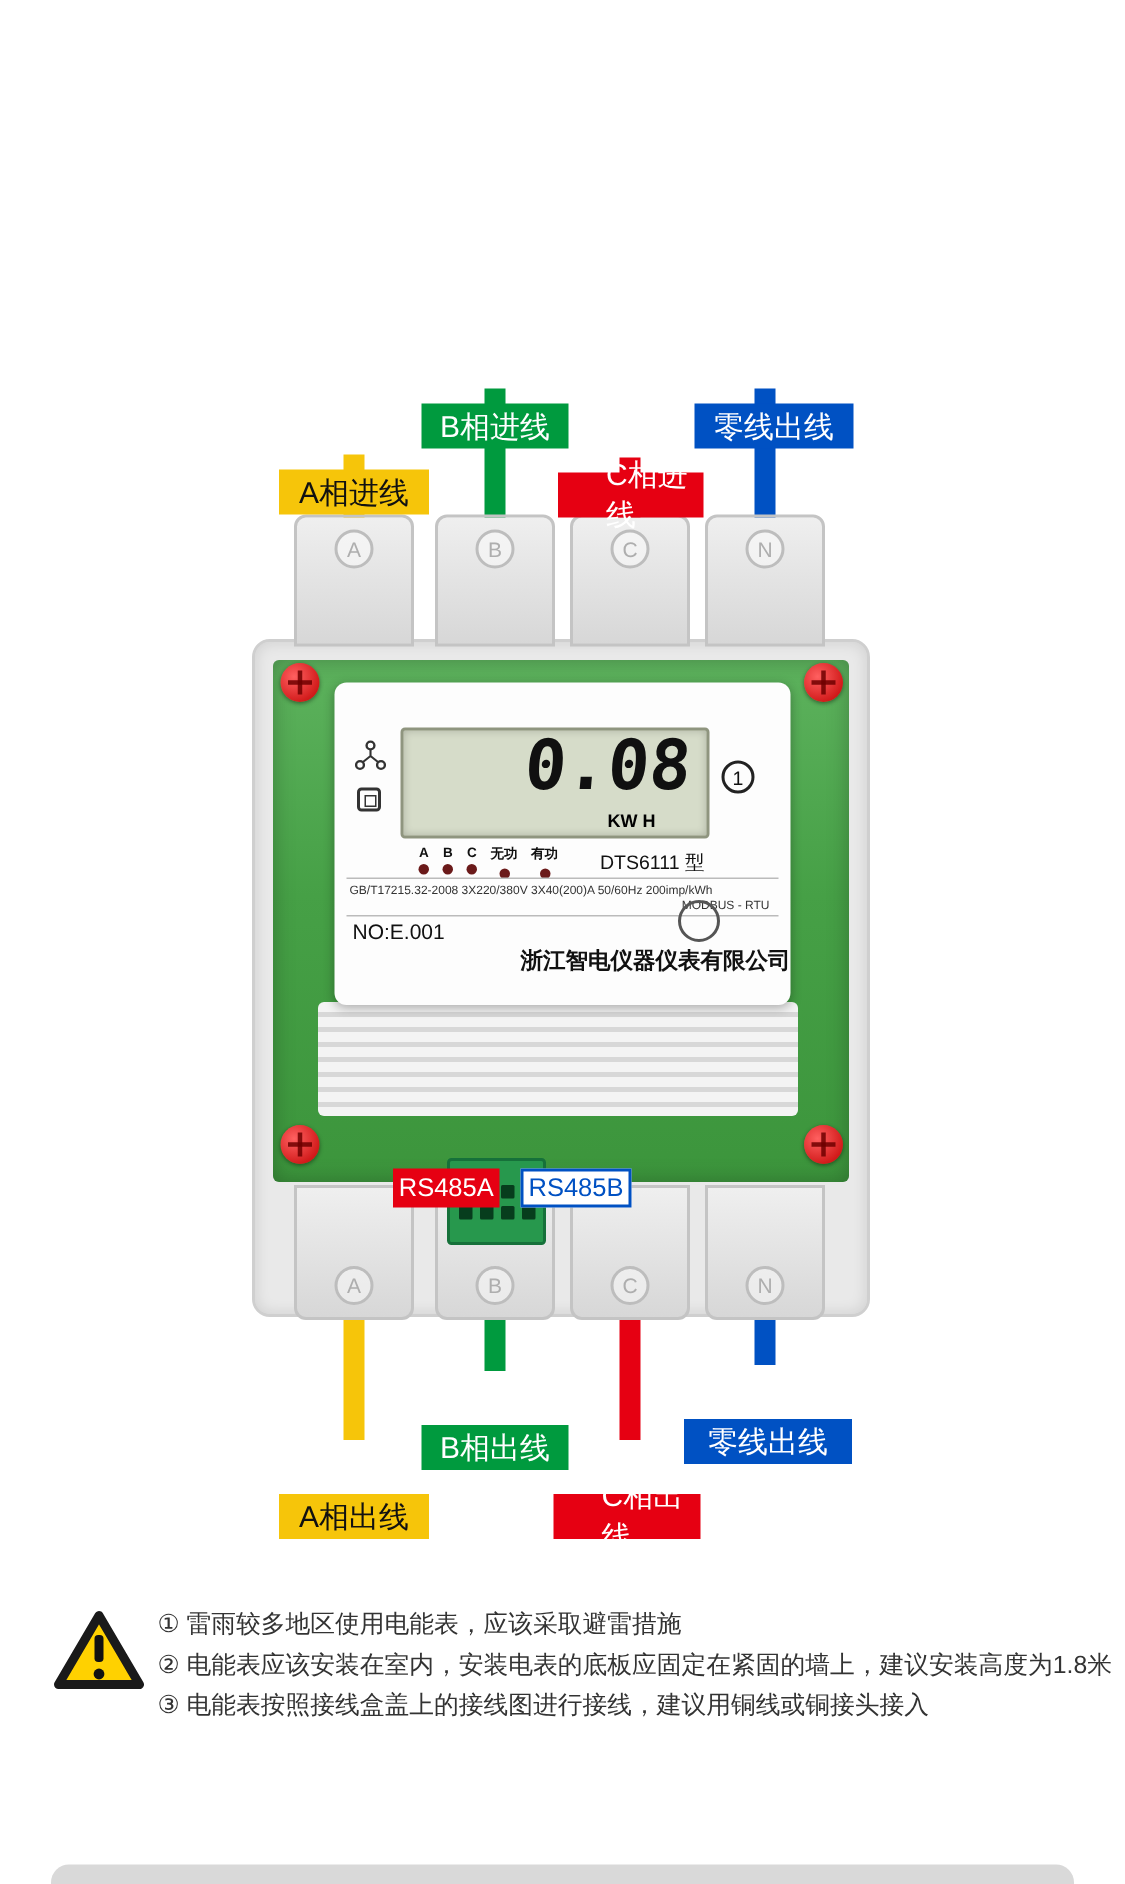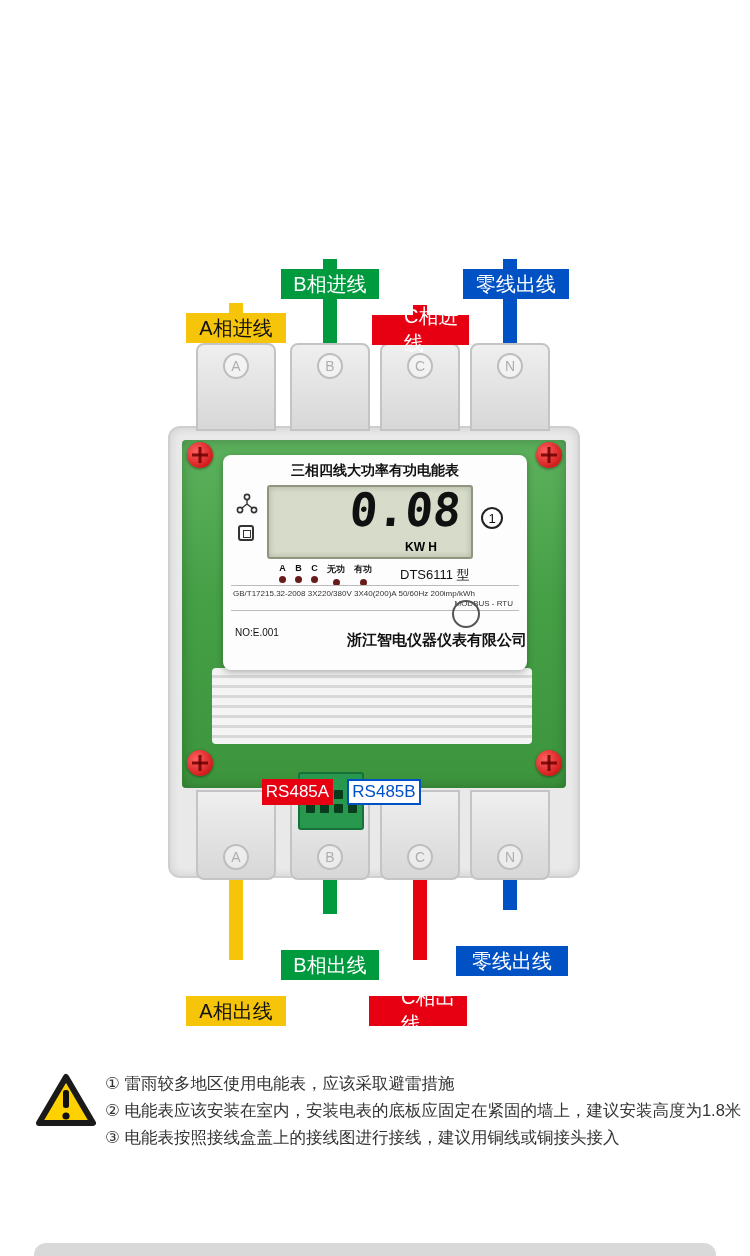--- a/index.html
+++ b/index.html
@@ -75,21 +75,21 @@
              border-radius:50%;display:flex;align-items:center;justify-content:center;
              font-size:13px;box-sizing:border-box;}
   .indicators{position:absolute;left:56px;top:108px;display:flex;gap:9px;}
   .ind{display:flex;flex-direction:column;align-items:center;gap:3px;}
   .ind-label{font-size:9px;font-weight:bold;}
   .ind-dot{width:7px;height:7px;border-radius:50%;background:#6b1a1a;}
   .model{position:absolute;left:177px;top:111px;font-size:13px;}
   .pdivider{position:absolute;left:8px;right:8px;border-top:1px solid #bbb;}
   .specs{position:absolute;left:10px;top:134px;font-size:8px;color:#333;white-space:nowrap;}
   .protocol{position:absolute;right:14px;top:144px;font-size:8px;color:#333;}
-  .serial{position:absolute;left:12px;top:158px;font-size:10px;margin-top:14px;}
+  .serial{position:absolute;left:12px;top:158px;font-size:14px;}
   .seal{position:absolute;left:229px;top:145px;width:28px;height:28px;border:2px solid #555;
         border-radius:50%;box-sizing:border-box;}
   .company{position:absolute;top:176px;left:0;width:100%;text-align:right;
            font-size:15px;font-weight:bold;}
 
   
   .tblock{position:absolute;left:130px;top:434px;width:66px;height:58px;background:#27984d;
           border:2px solid #16713a;border-radius:3px;box-sizing:border-box;
           display:flex;flex-wrap:wrap;align-content:center;justify-content:center;gap:5px;padding:4px;}
   .hole{width:9px;height:9px;background:#073d1d;border-radius:1px;}
@@ -148,21 +148,20 @@
     <div class="ttab bot" style="left:302px;">
       <div class="tletter">N</div>
     </div>
 
     <div class="screw" style="left:19px;top:104px;"></div>
     <div class="screw" style="left:368px;top:104px;"></div>
     <div class="screw" style="left:19px;top:412px;"></div>
     <div class="screw" style="left:368px;top:412px;"></div>
 
     <div class="panel">
-      <div class="panel-title">三相四线大功率有功电能表</div>
       <svg class="icon-molecule" width="22" height="22" viewBox="0 0 22 22">
         <circle cx="11" cy="4" r="2.6" fill="none" stroke="#333" stroke-width="1.6"></circle>
         <circle cx="4" cy="17" r="2.6" fill="none" stroke="#333" stroke-width="1.6"></circle>
         <circle cx="18" cy="17" r="2.6" fill="none" stroke="#333" stroke-width="1.6"></circle>
         <path d="M11 7 L11 11 M11 11 L6 15 M11 11 L16 15" stroke="#333" stroke-width="1.4" fill="none"></path>
       </svg>
       <div class="icon-square"></div>
       <div class="lcd">
         <div class="lcd-value">0.08</div>
         <div class="lcd-unit">KW H</div>

